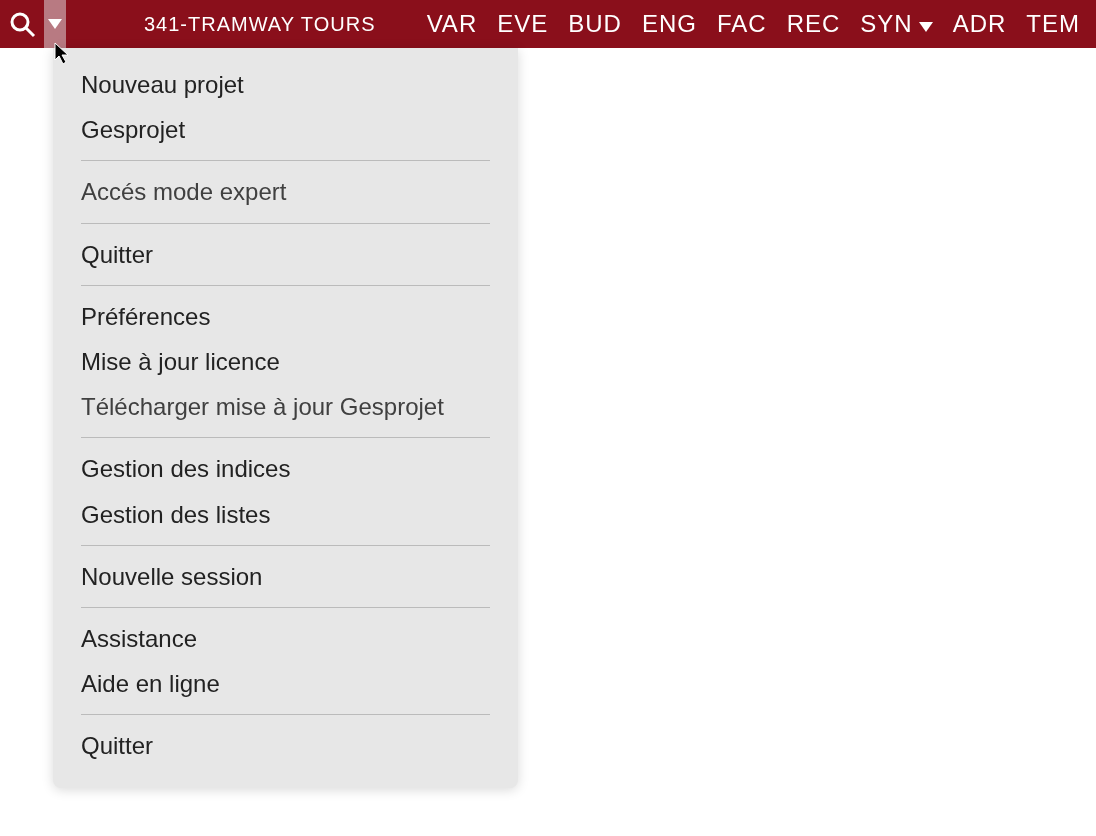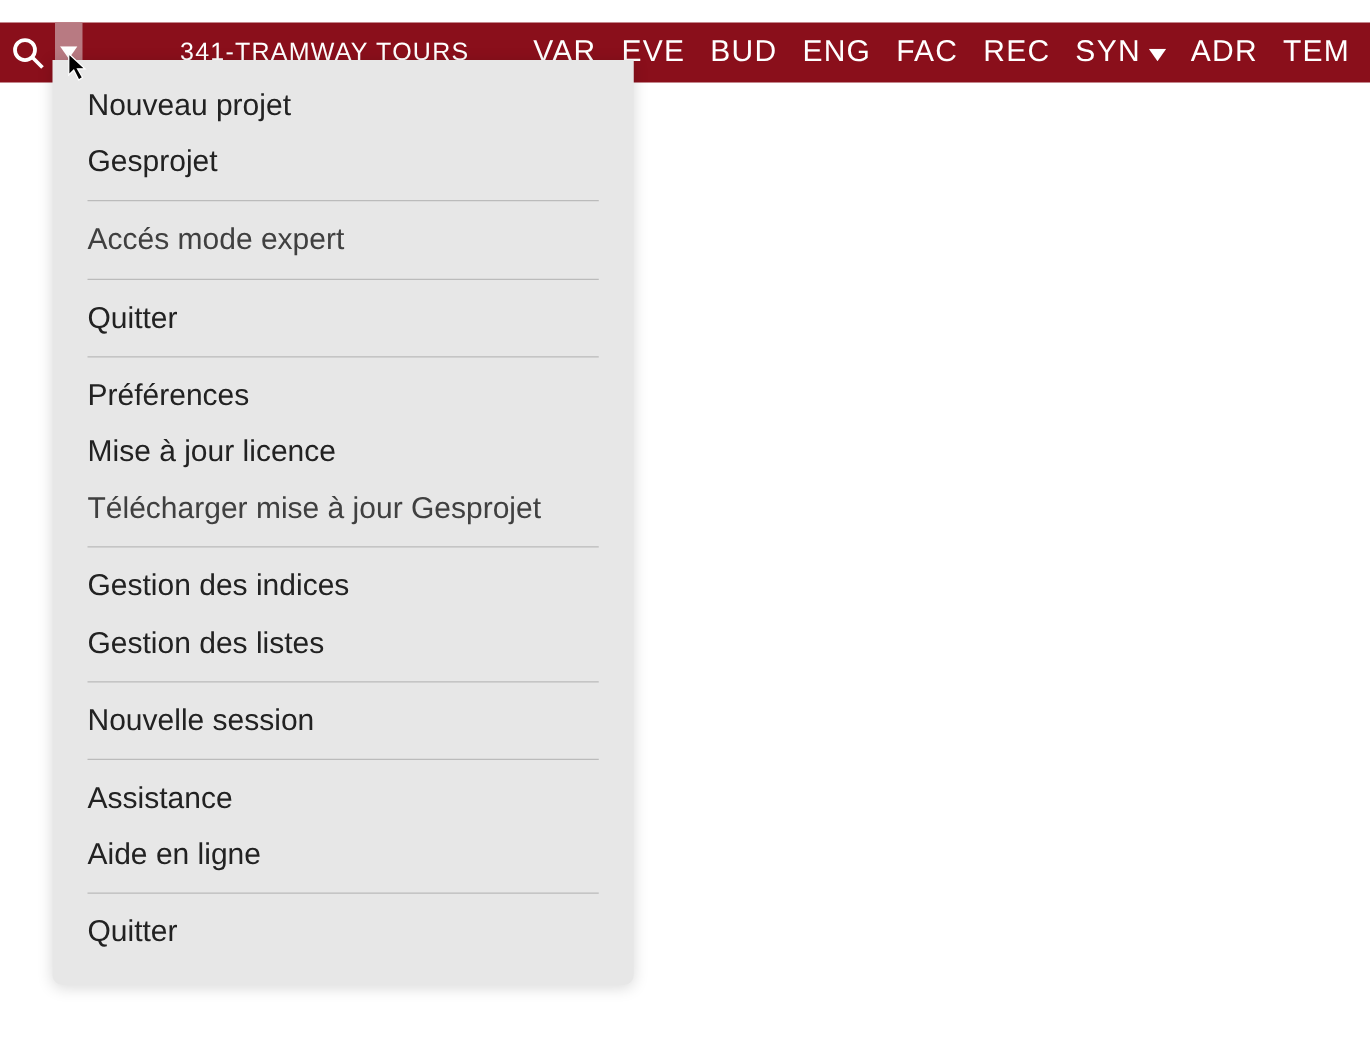--- a/index.html
+++ b/index.html
@@ -15,21 +15,20 @@
       background: #ffffff;
       position: relative;
     }
     .topbar {
       background: #8a0f1b;
       height: 48px;
       display: flex;
       align-items: center;
       color: #ffffff;
       position: relative;
-      margin-top: 18px;
     }
     .search-icon {
       width: 44px;
       height: 48px;
       display: flex;
       align-items: center;
       justify-content: center;
       cursor: pointer;
     }
     .search-icon svg {
@@ -82,21 +81,21 @@
       margin-left: 6px;
     }
     .nav-tab .chev svg {
       width: 14px;
       height: 10px;
       fill: #ffffff;
     }
     .dropdown-menu {
       position: absolute;
       top: 48px;
-      left: 42px;
+      left: 53px;
       width: 465px;
       background: #e7e7e7;
       border-radius: 0 0 8px 8px;
       box-shadow: 0 2px 12px rgba(0,0,0,0.15);
       padding: 14px 0 20px 0;
     }
     .menu-item {
       padding: 7px 28px;
       font-size: 24px;
       color: #222222;

